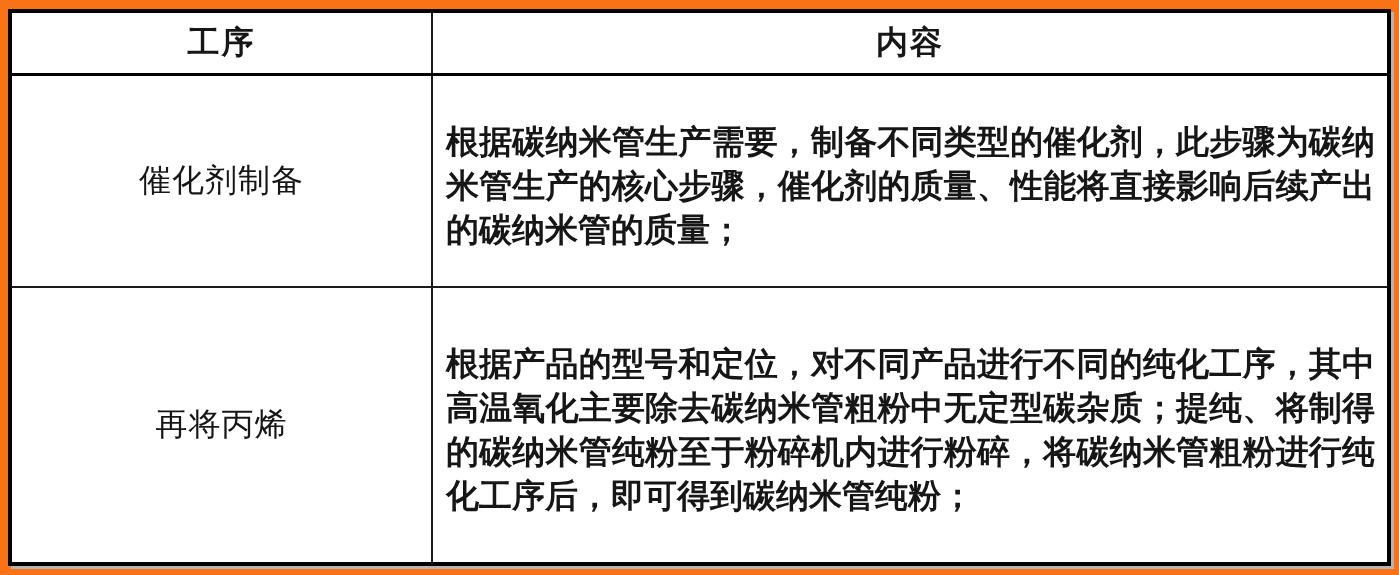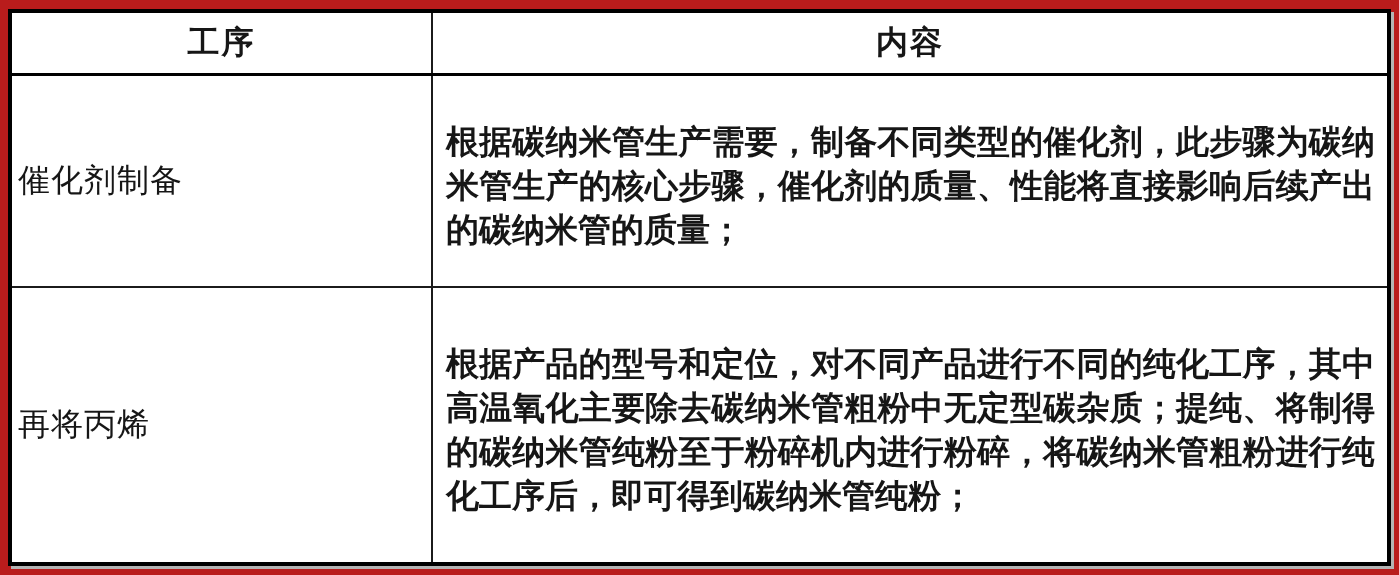--- a/index.html
+++ b/index.html
@@ -8,21 +8,21 @@
     background: #ffffff;
     width: 1399px;
     height: 575px;
     overflow: hidden;
     font-family: "Liberation Serif", serif;
   }
   .page {
     position: relative;
     width: 1399px;
     height: 575px;
-    background: #b91c1c;
+    background: #f97316;
   }
   table.process-table {
     position: absolute;
     left: 8px;
     top: 9px;
     width: 1383px;
     height: 557px;
     border-collapse: collapse;
     table-layout: fixed;
     background: #ffffff;
@@ -39,21 +39,21 @@
   thead th {
     height: 63px;
     font-size: 32px;
     font-weight: 700;
     text-align: center;
     letter-spacing: 2px;
     border-bottom: 3px solid #000000;
     padding: 0;
   }
   td.proc-cell {
-    text-align: left;
+    text-align: center;
     font-size: 32px;
     font-weight: 500;
     letter-spacing: 1px;
     padding: 0 6px;
   }
   td.cont-cell {
     font-size: 33px;
     font-weight: 700;
     line-height: 44px;
     text-align: justify;

